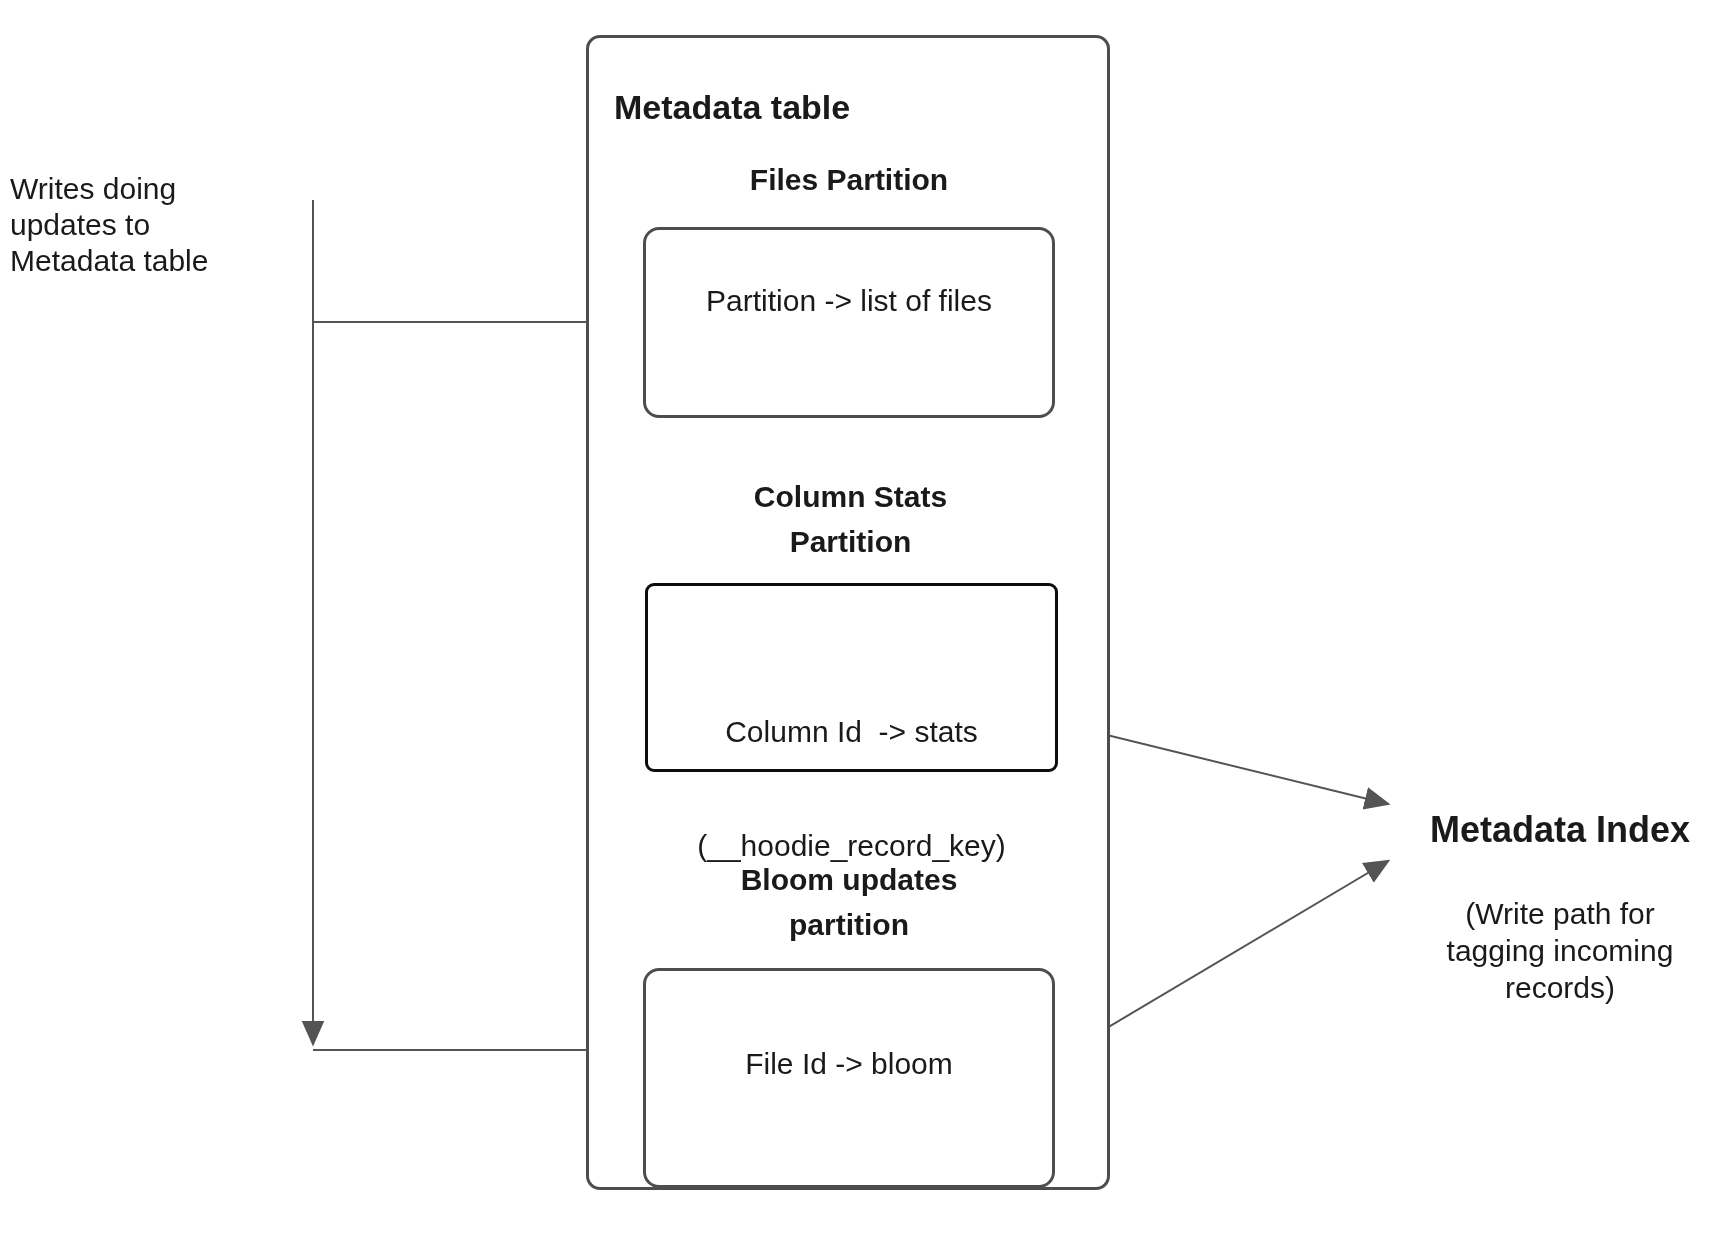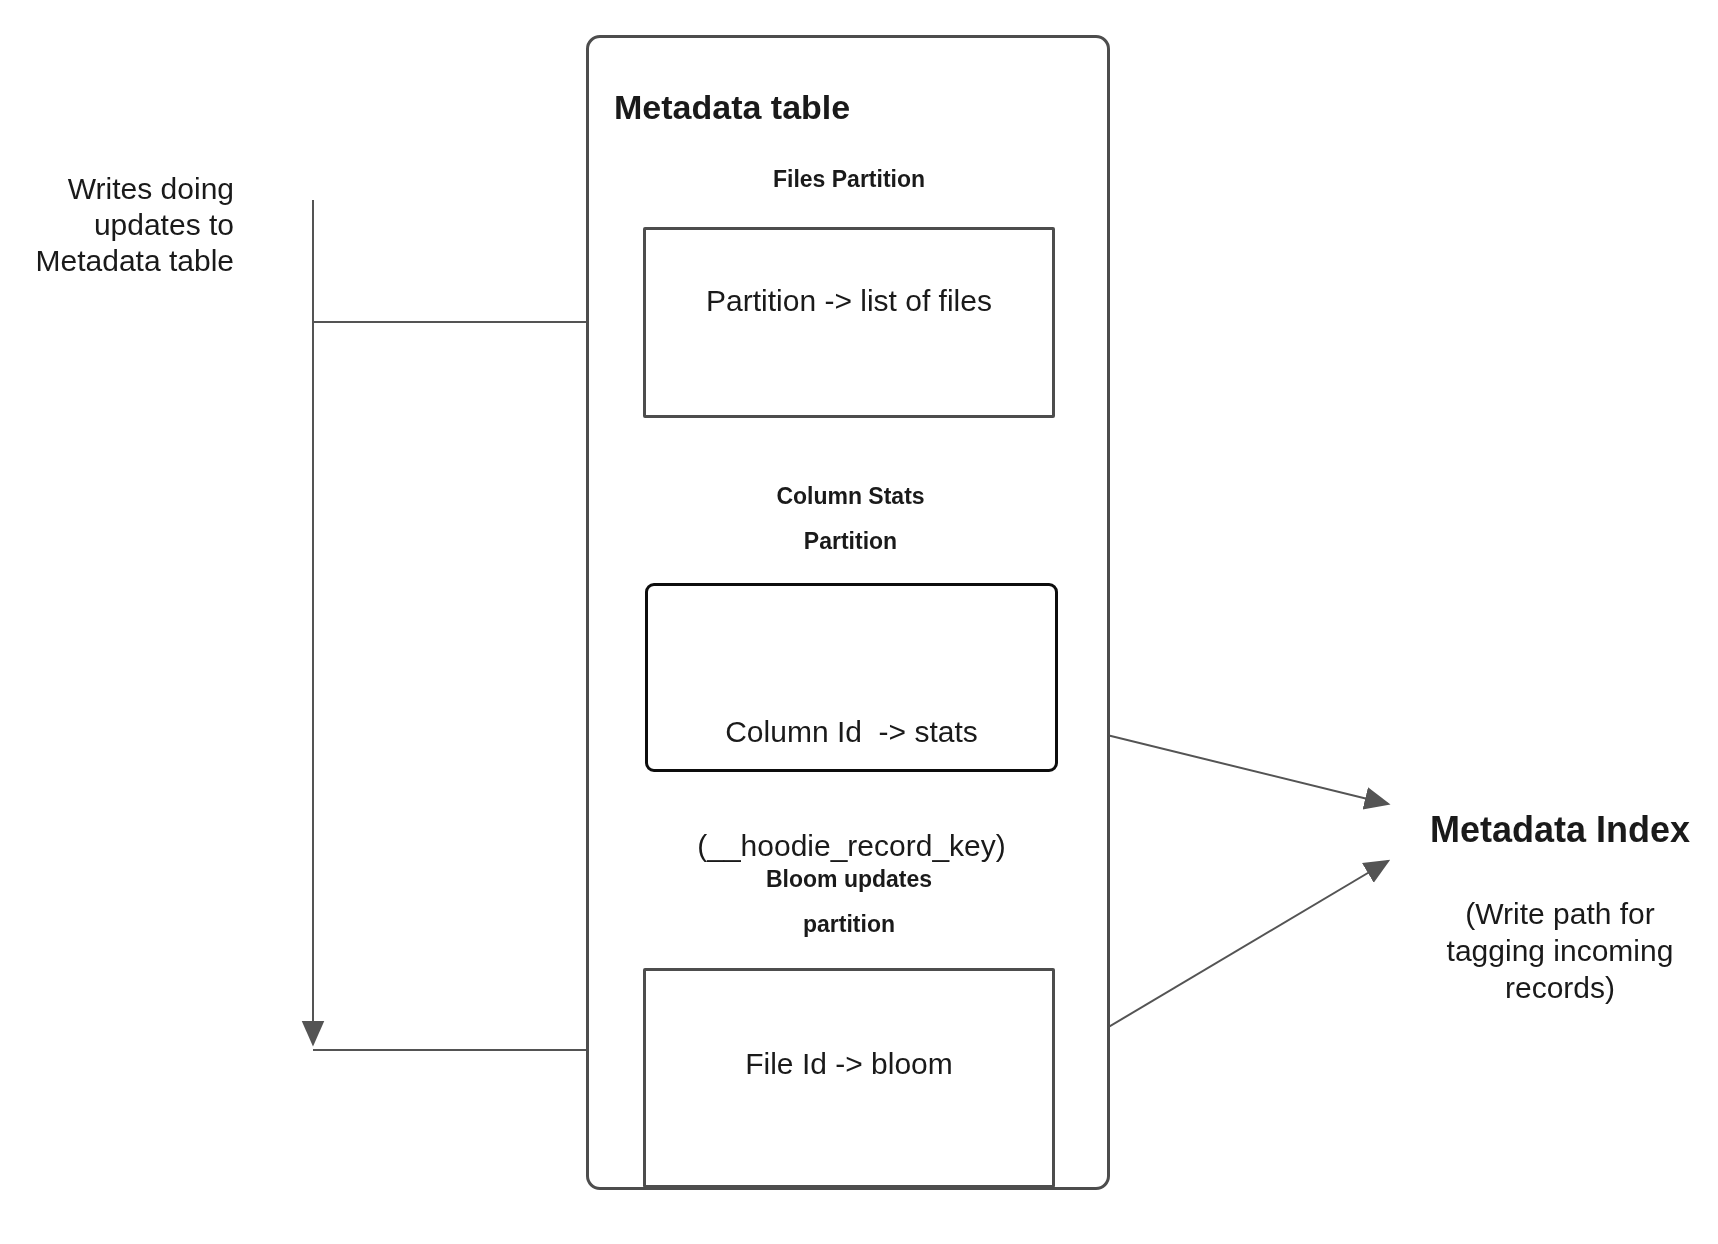--- a/index.html
+++ b/index.html
@@ -12,41 +12,41 @@
   html,body{margin:0;padding:0;background:var(--bg-color);}
   .canvas{
     position:relative;
     width:1718px;height:1244px;
     background:var(--bg-color);
     font-family:"Liberation Sans","DejaVu Sans",sans-serif;
     color:var(--text-color);
     overflow:hidden;
   }
   .abs{position:absolute;}
-  .txt-center{text-align:right;}
+  .txt-center{text-align:left;}
   .note{
     font-size:30px;line-height:36px;
   }
   .diagram-box{
     position:absolute;
     border:3px solid var(--stroke-gray);
-    border-radius:2px;
+    border-radius:16px;
     background:var(--bg-color);
     box-sizing:border-box;
   }
   .diagram-box.emphasis{
     border-color:var(--stroke-black);
     border-radius:9px;
   }
   .container-title{
     font-size:34px;font-weight:bold;line-height:42px;
     white-space:nowrap;
   }
   .section-heading{
-    font-size:23px;font-weight:bold;line-height:45px;
+    font-size:30px;font-weight:bold;line-height:45px;
     text-align:center;
   }
   .box-label{
     position:absolute;left:0;right:0;
     font-size:30px;line-height:38px;
     text-align:center;
     white-space:pre-wrap;
   }
   .index-title{
     font-size:36px;font-weight:bold;line-height:42px;

